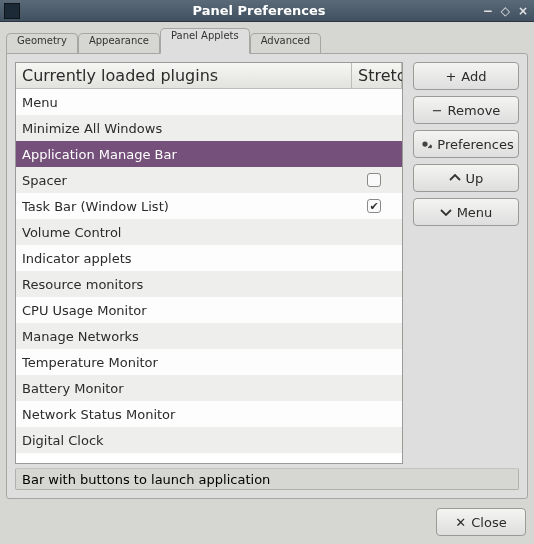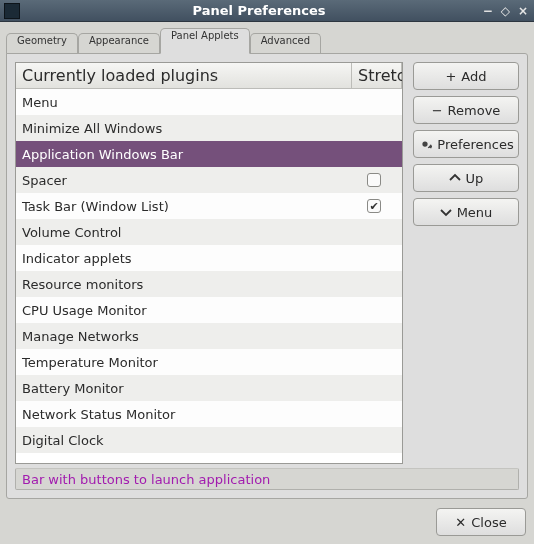--- a/index.html
+++ b/index.html
@@ -172,21 +172,21 @@
     cursor: default;
   }
   .btn .u { }
   .statusbar {
     height: 22px;
     border: 1px solid #b0b0ac;
     border-top-color:#c4c4c0;
     border-radius: 2px;
     padding: 2px 6px;
     font-size: 13px;
-    color: #a21caf;
+    color: #000000;
     background: #d6d6d2;
     margin-top: 4px;
     display:flex;
     align-items:center;
   }
   .footer {
     display: flex;
     justify-content: flex-end;
     padding: 8px;
   }
@@ -228,21 +228,21 @@
           <div class="list-body" id="list-body">
               <div class="row">
                 <span class="plugname">Menu</span>
                 <span class="stretchcell"></span>
               </div>
               <div class="row">
                 <span class="plugname">Minimize All Windows</span>
                 <span class="stretchcell"></span>
               </div>
               <div class="row selected">
-                <span class="plugname">Application Windows Bar</span>
+                <span class="plugname">Application Manage Bar</span>
                 <span class="stretchcell"></span>
               </div>
               <div class="row">
                 <span class="plugname">Spacer</span>
                 <span class="stretchcell">
                   <span class="chk"></span>
                 </span>
               </div>
               <div class="row">
                 <span class="plugname">Task Bar (Window List)</span>

